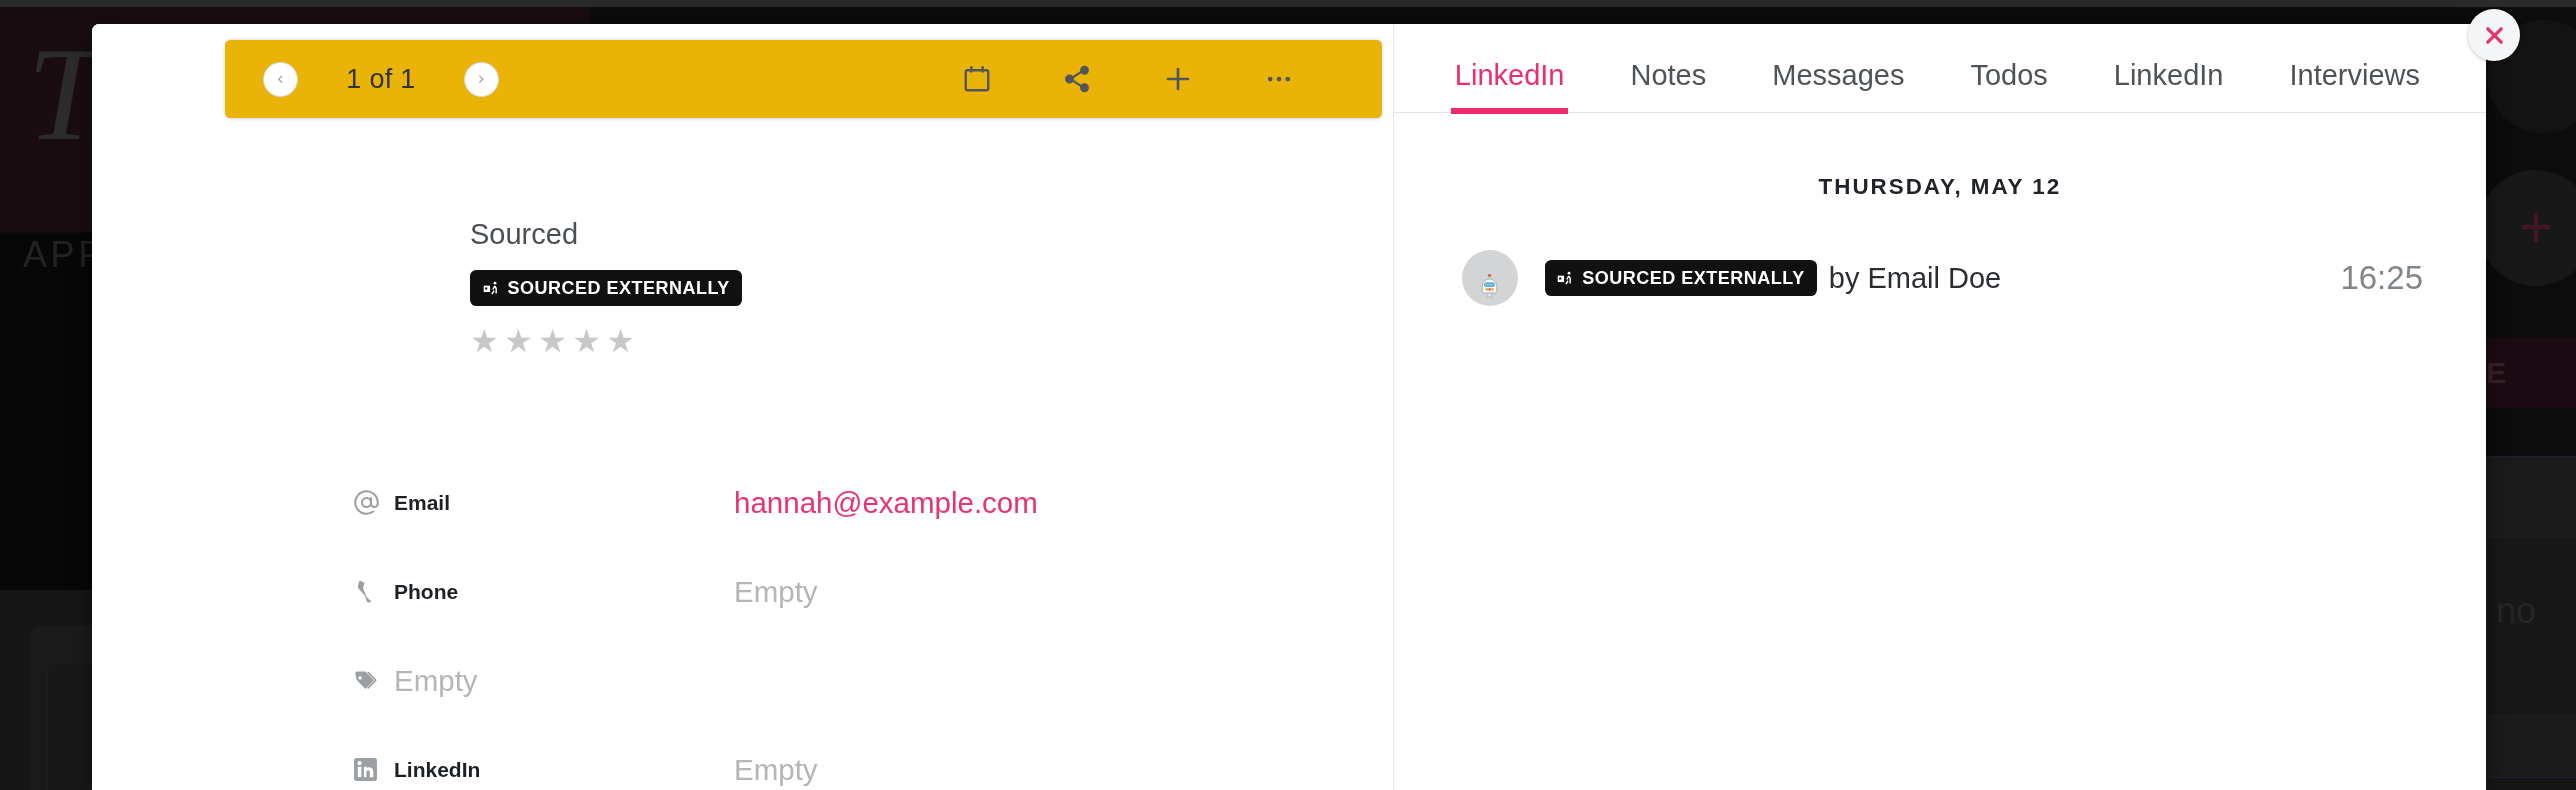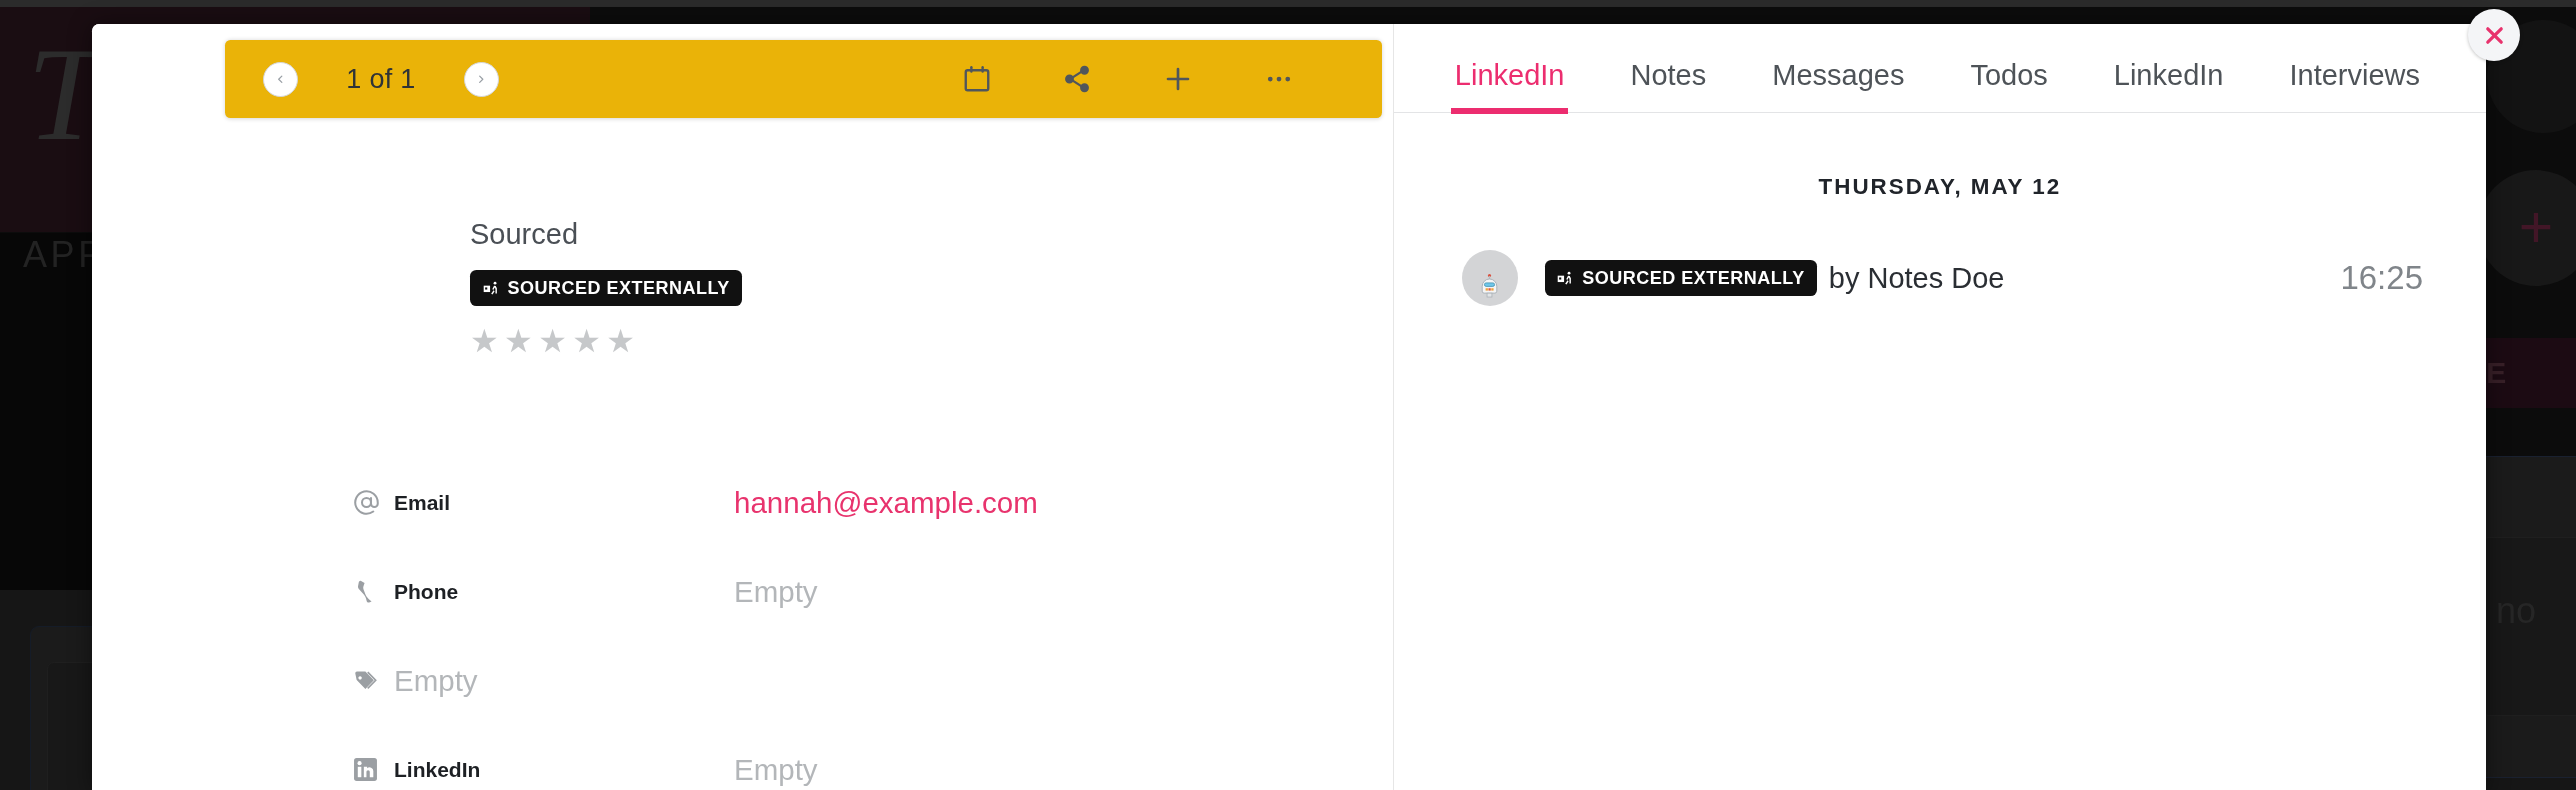--- a/index.html
+++ b/index.html
@@ -494,21 +494,21 @@
         <span class="badge">
           <svg width="17" height="17" viewBox="0 0 24 24" fill="currentColor">
             <rect x="1" y="8" width="9" height="9"></rect>
             <rect x="3" y="10.5" width="3" height="3" fill="#111"></rect>
             <circle cx="17" cy="4.5" r="2"></circle>
             <path d="M15.6 8 L13 13 L15 13.6 L16.4 10.6 L17.6 12.4 L17.6 19 L19.6 19 L19.6 11.6 L18 8.6 Z"></path>
             <path d="M14.8 14.6 L11.6 19.4 L13.4 20.4 L16.4 16 Z"></path>
           </svg>
           <span>SOURCED EXTERNALLY</span>
         </span>
-        <span>by Notes Doe</span>
+        <span>by Email Doe</span>
       </div>
       <div class="act-time">16:25</div>
     </div>
   </div>
 </div>
 
 <div id="close-btn">
   <svg width="23" height="23" viewBox="0 0 24 24" fill="none" stroke="#e8336d" stroke-width="3.4" stroke-linecap="round">
     <line x1="5" y1="5" x2="19" y2="19"></line>
       <line x1="19" y1="5" x2="5" y2="19"></line>

